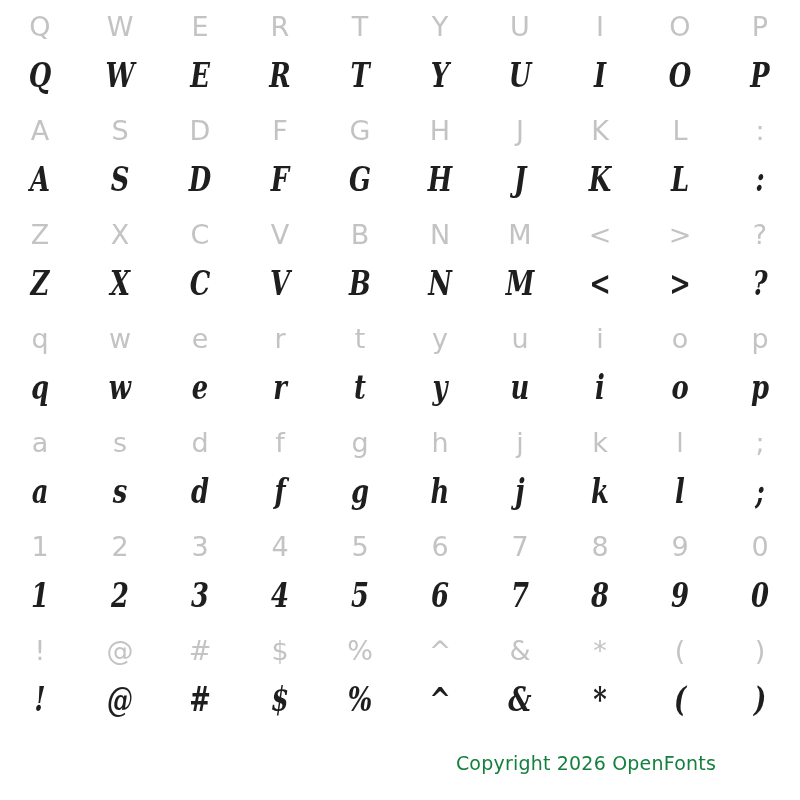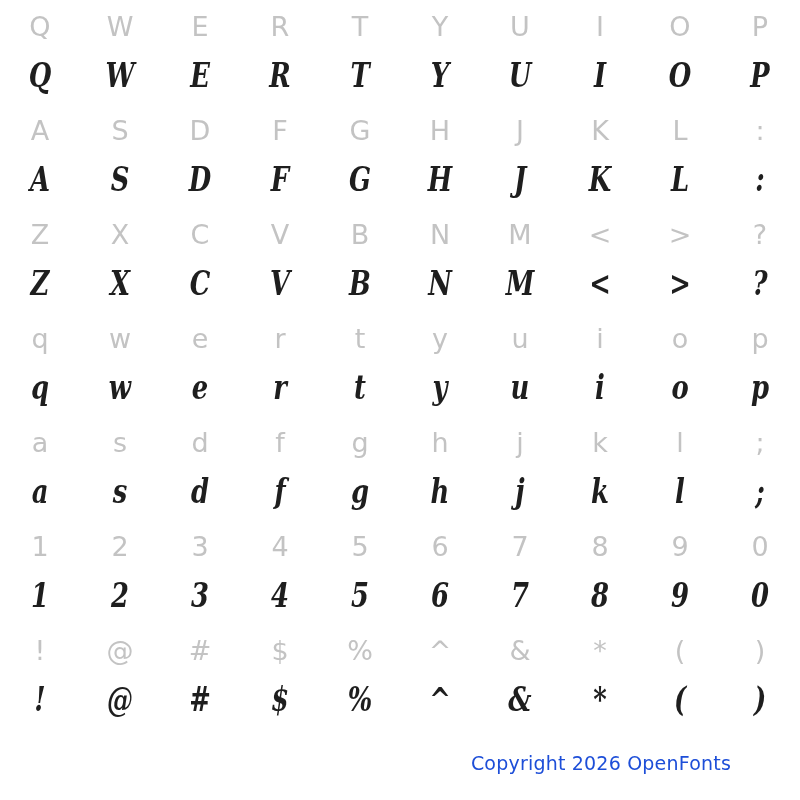--- a/index.html
+++ b/index.html
@@ -58,23 +58,23 @@
     font-family: "DejaVu Serif", serif;
     font-style: italic;
     font-weight: 600;
     transform: scaleX(0.76);
   }
   .pair {
     margin-bottom: 6px;
   }
   .footer {
     position: absolute;
-    right: 69px;
+    right: 84px;
     bottom: 26px;
-    color: #1d4ed8;
+    color: #15803d;
     font-size: 19px;
     font-family: "DejaVu Sans", sans-serif;
     letter-spacing: 0.2px;
   }
 </style>
 </head>
 <body>
 
 <div class="sheet">
 

